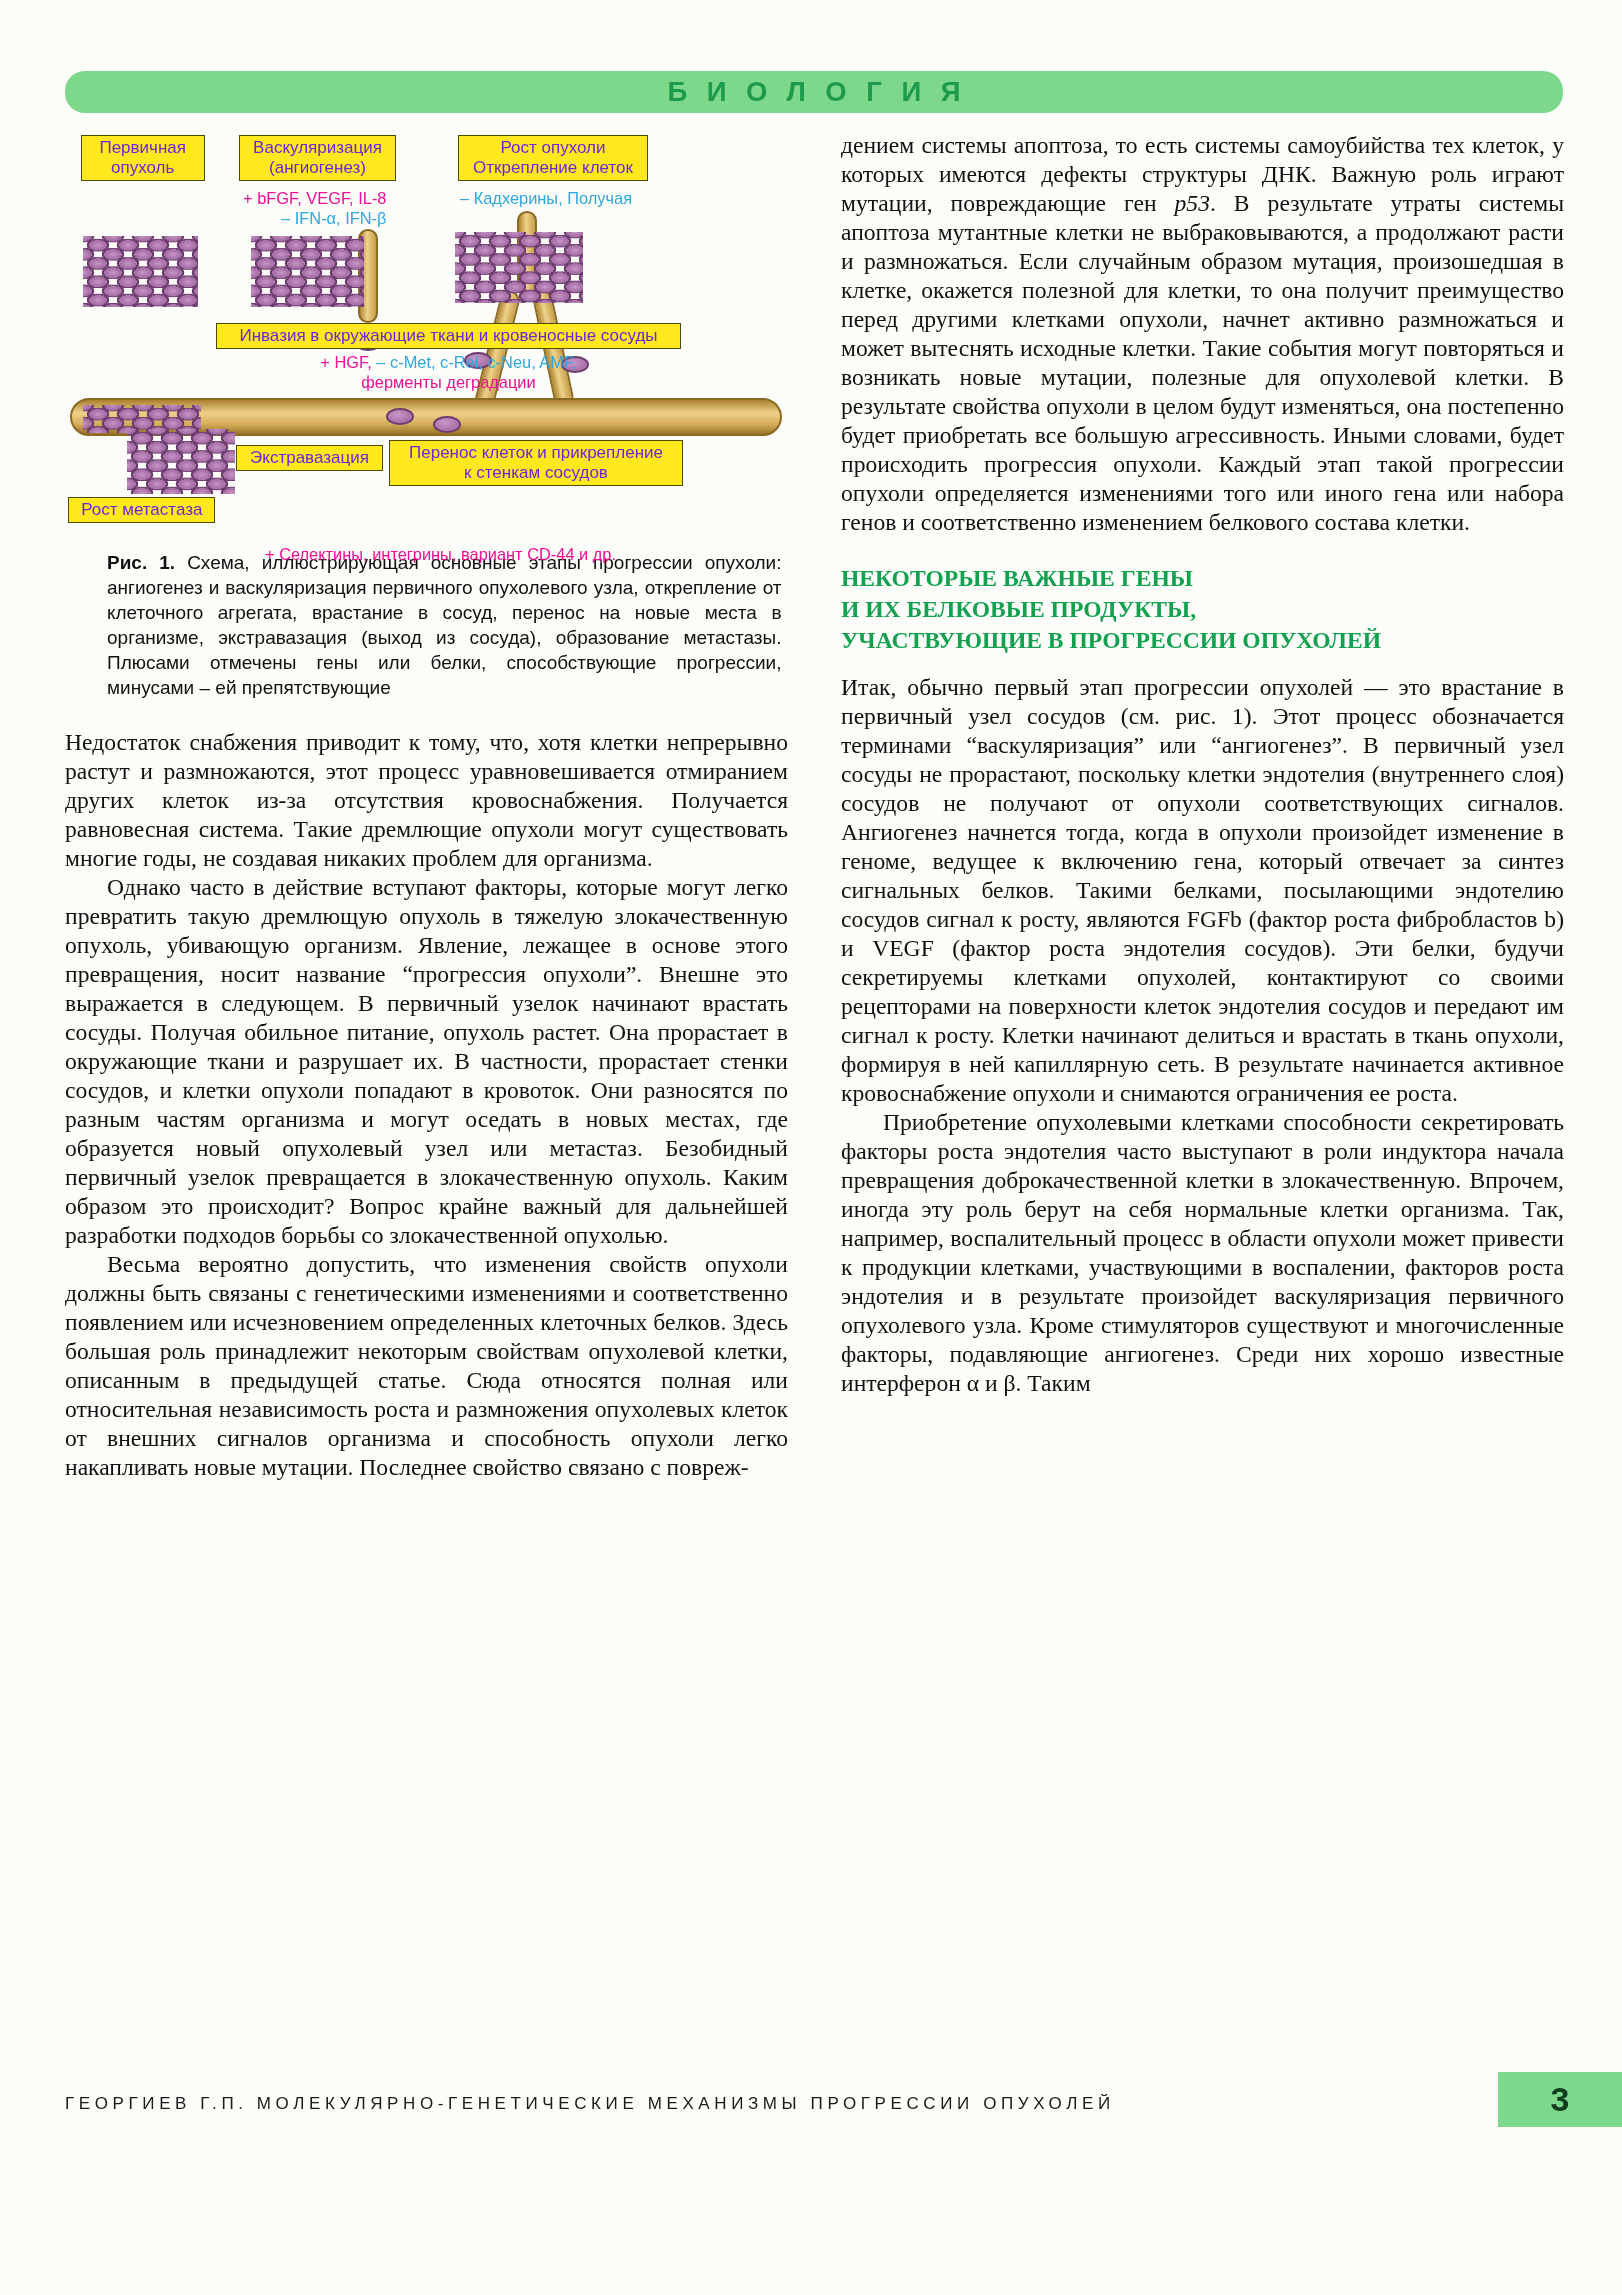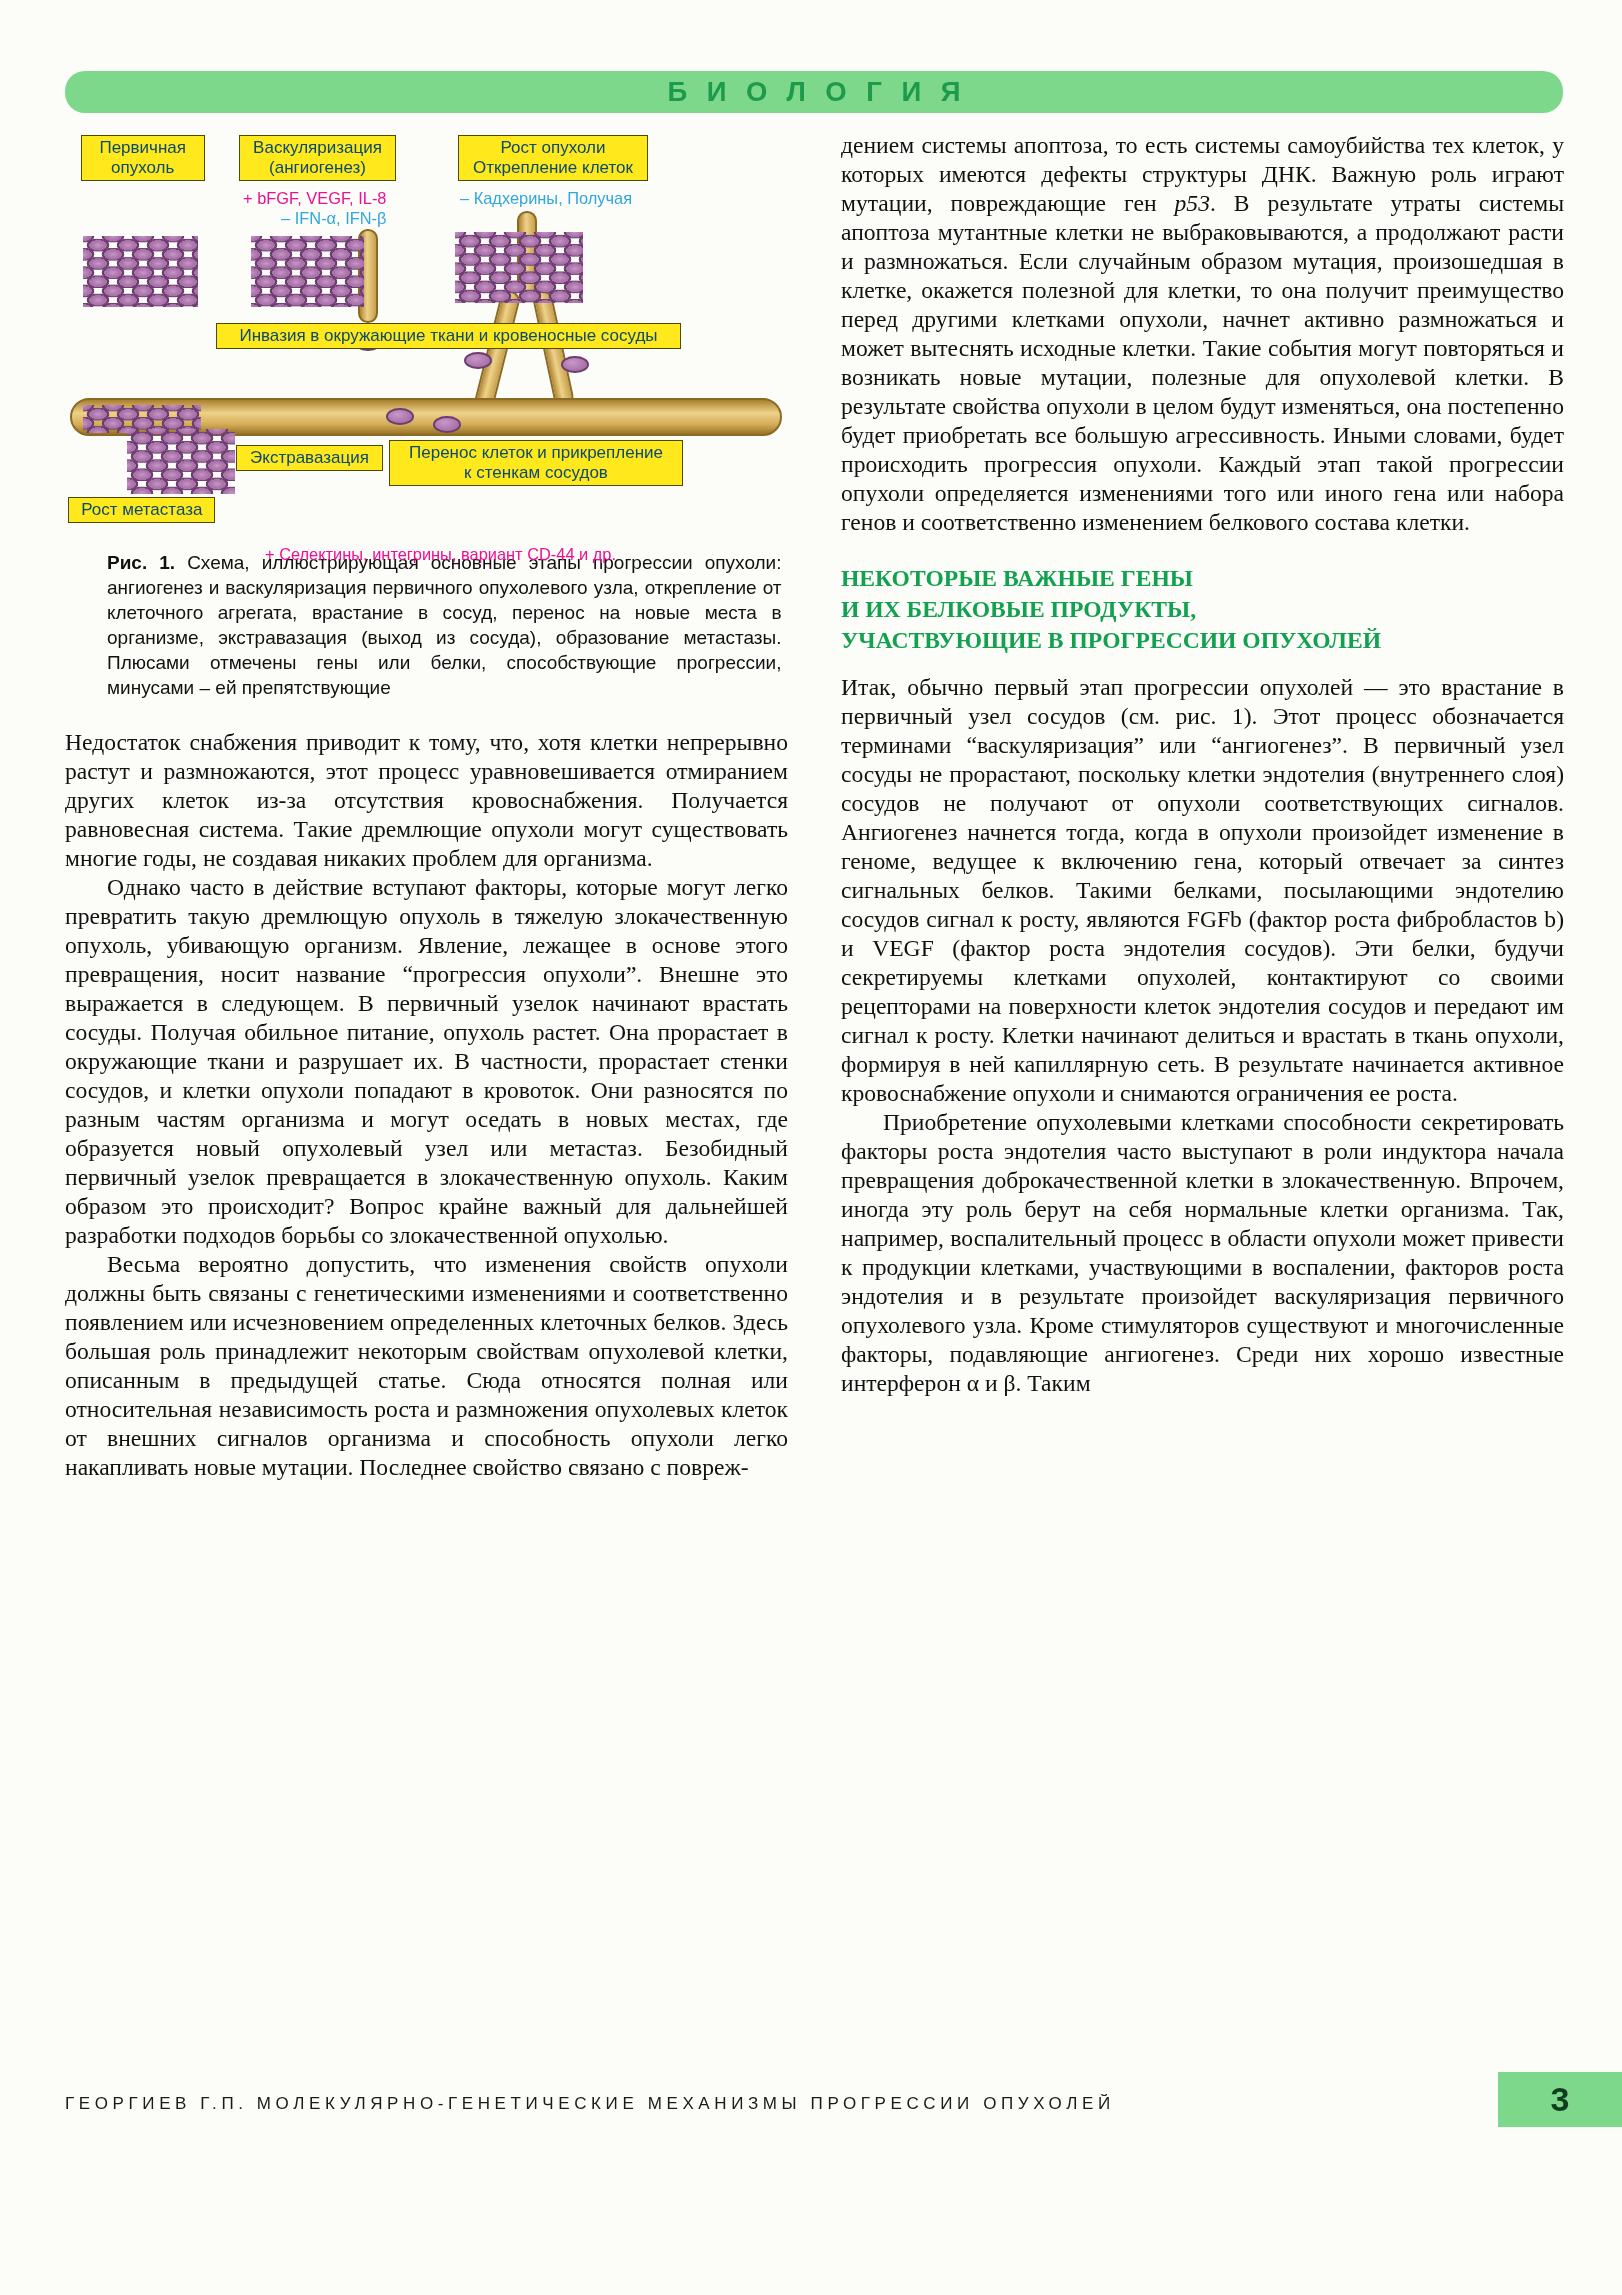--- a/index.html
+++ b/index.html
@@ -30,21 +30,21 @@
     font-family:"Liberation Serif", serif; font-weight:bold;
     font-size:23.6px; line-height:31px; color:#12a14f;
     margin:26px 0 17px 0; white-space:pre-line;
   }
   
   .figure-block { width:723px; }
   .diagram { position:relative; width:723px; height:402px; }
   .ybox {
     position:absolute; z-index:3; background:#ffe81c; border:1.3px solid #4c4c00;
     font-family:"Liberation Sans", sans-serif; font-size:17px; line-height:20px;
-    text-align:center; padding:2px 6.5px; white-space:pre-line; color:#0c4a6e;
+    text-align:center; padding:2px 6.5px; white-space:pre-line; color:#6d28d9;
   }
   .anno {
     position:absolute; z-index:3; font-family:"Liberation Sans", sans-serif;
     font-size:16.4px; line-height:19.6px;
   }
   .plus  { color:#ec1096; }
   .minus { color:#2ea7dd; }
   .anno .second { display:inline-block; margin-left:9.2px; }
   .cluster {
     position:absolute; z-index:2;
@@ -121,20 +121,24 @@
         <div class="vessel-v" style="left:293px; top:98px; height:94px;"></div>
         <div class="vessel-v" style="left:452px; top:80px; height:85px;"></div>
         <div class="vessel-v branch" style="left:437px; top:160px; height:121px; transform:rotate(14deg);"></div>
         <div class="vessel-v branch" style="left:466px; top:160px; height:118px; transform:rotate(-12deg);"></div>
 
         <div class="cell" style="left:289px; top:203px;"></div>
         <div class="cell" style="left:399px; top:221px;"></div>
         <div class="cell" style="left:496px; top:225px;"></div>
 
         <div class="ybox" style="left:151px; top:192px; width:465px;">Инвазия в окружающие ткани и кровеносные сосуды</div>
+        <div class="anno" style="left:151px; top:222px; width:465px; text-align:center;">
+          <span class="plus">+ HGF,</span><span class="minus"> – c-Met, c-Rel, c-Neu, AMF,</span><br>
+          <span class="plus">ферменты деградации</span>
+        </div>
 
         <div class="vessel-h" style="left:5.2px; top:267px; width:712px;">
           <div class="cluster" style="left:10.5px; top:5.2px; width:118px; height:27.5px;"></div>
           <div class="cell" style="left:314px; top:7.9px;"></div>
           <div class="cell" style="left:361px; top:15.7px;"></div>
         </div>
 
         <div class="cluster" style="left:62px; top:298px; width:108px; height:65px; z-index:4;"></div>
         <div class="ybox" style="left:171px; top:314px; width:147px;">Экстравазация</div>
         <div class="ybox" style="left:324px; top:309px; width:294px;text-align:center;">Перенос клеток и прикрепление

